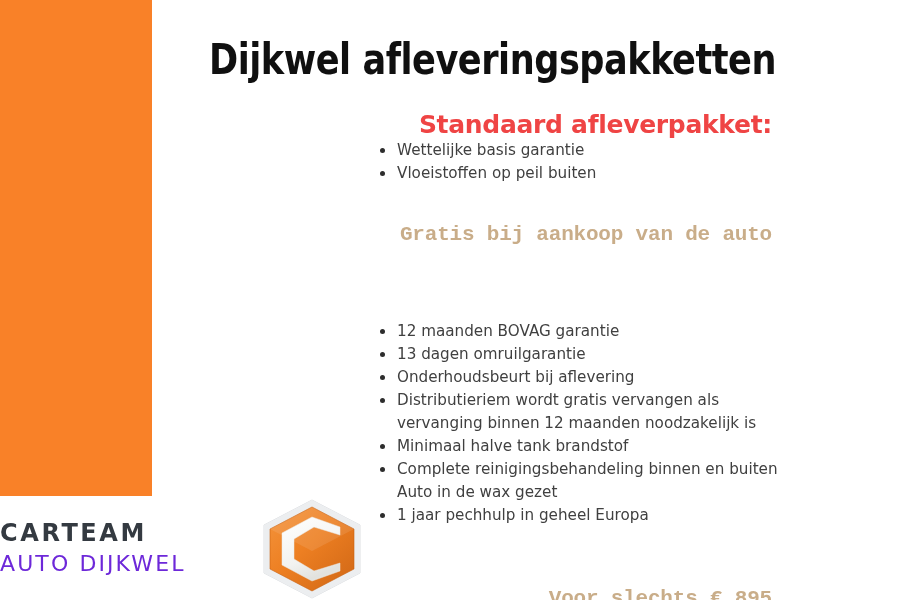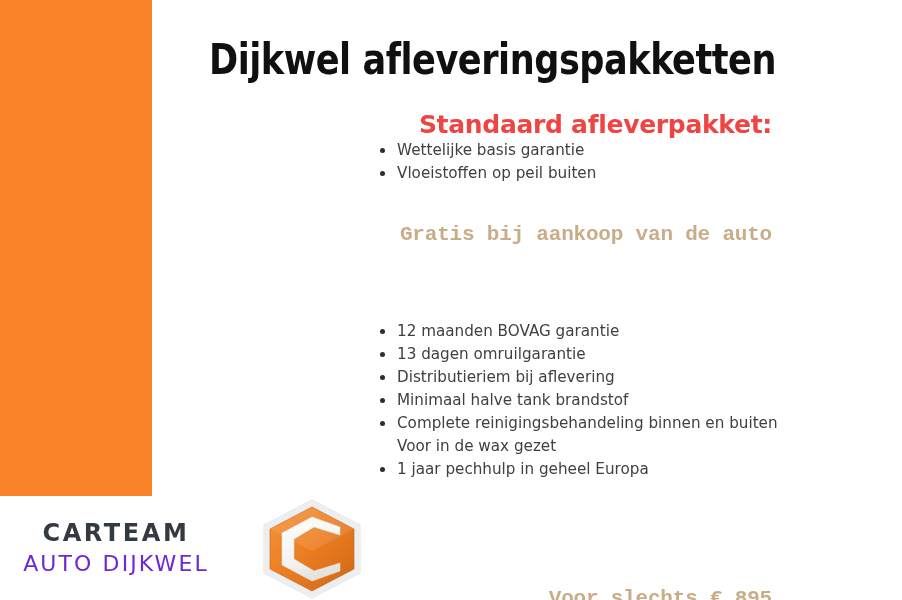--- a/index.html
+++ b/index.html
@@ -117,21 +117,21 @@
     left: 0;
     top: 505px;
     width: 370px;
     height: 95px;
   }
   #brand-text {
     position: absolute;
     left: 0;
     top: 13px;
     width: 232px;
-    text-align: center;
+    text-align: left;
   }
   #brand-line-1 {
     font-family: "DejaVu Sans", sans-serif;
     font-weight: 700;
     font-size: 24px;
     line-height: 30px;
     letter-spacing: 2.6px;
     color: #343a41;
   }
   #brand-line-2 {
@@ -165,23 +165,24 @@
     <li>Wettelijke basis garantie</li>
     <li>Vloeistoffen op peil buiten</li>
   </ul>
 
   <div class="tagline" id="tagline-standaard">Gratis bij aankoop van de auto</div>
 
 
   <ul class="bullet-list" id="list-premium">
     <li>12 maanden BOVAG garantie</li>
     <li>13 dagen omruilgarantie</li>
-    <li>Distributieriem bij aflevering</li>
+    <li>Onderhoudsbeurt bij aflevering</li>
+    <li>Distributieriem wordt gratis vervangen als vervanging binnen 12 maanden noodzakelijk is</li>
     <li>Minimaal halve tank brandstof</li>
-    <li>Complete reinigingsbehandeling binnen en buiten Voor in de wax gezet</li>
+    <li>Complete reinigingsbehandeling binnen en buiten Auto in de wax gezet</li>
     <li>1 jaar pechhulp in geheel Europa</li>
   </ul>
 
   <div class="tagline" id="tagline-premium">Voor slechts € 895</div>
 
 </div>
 
 <div id="brand">
   <div id="brand-text">
     <div id="brand-line-1">CARTEAM</div>

